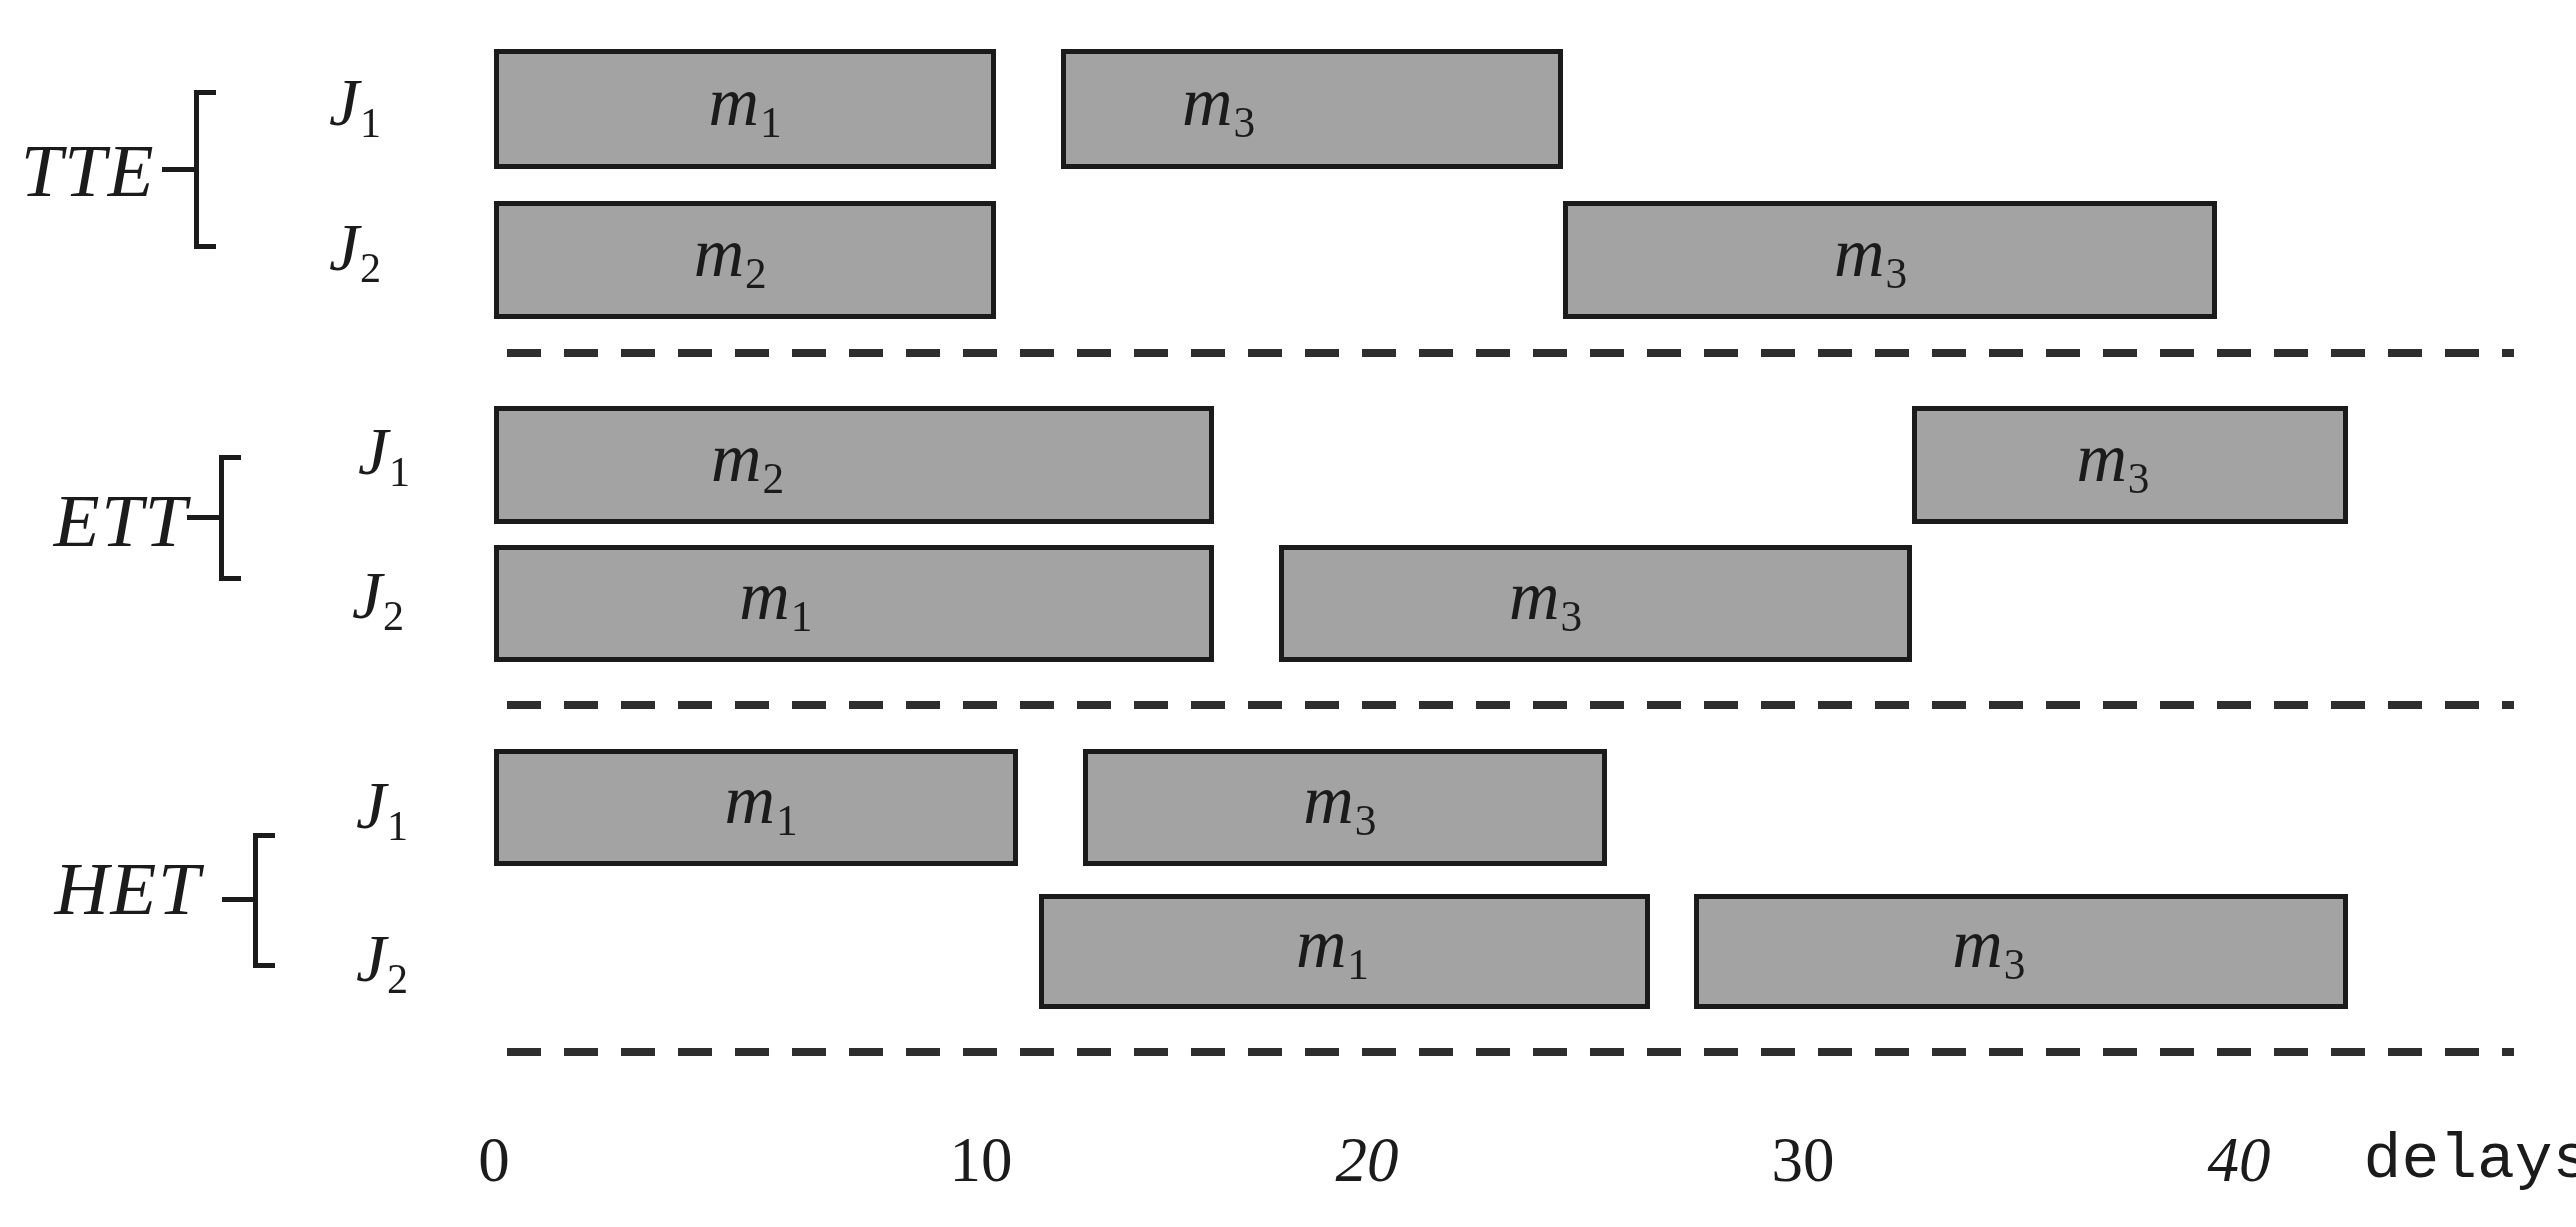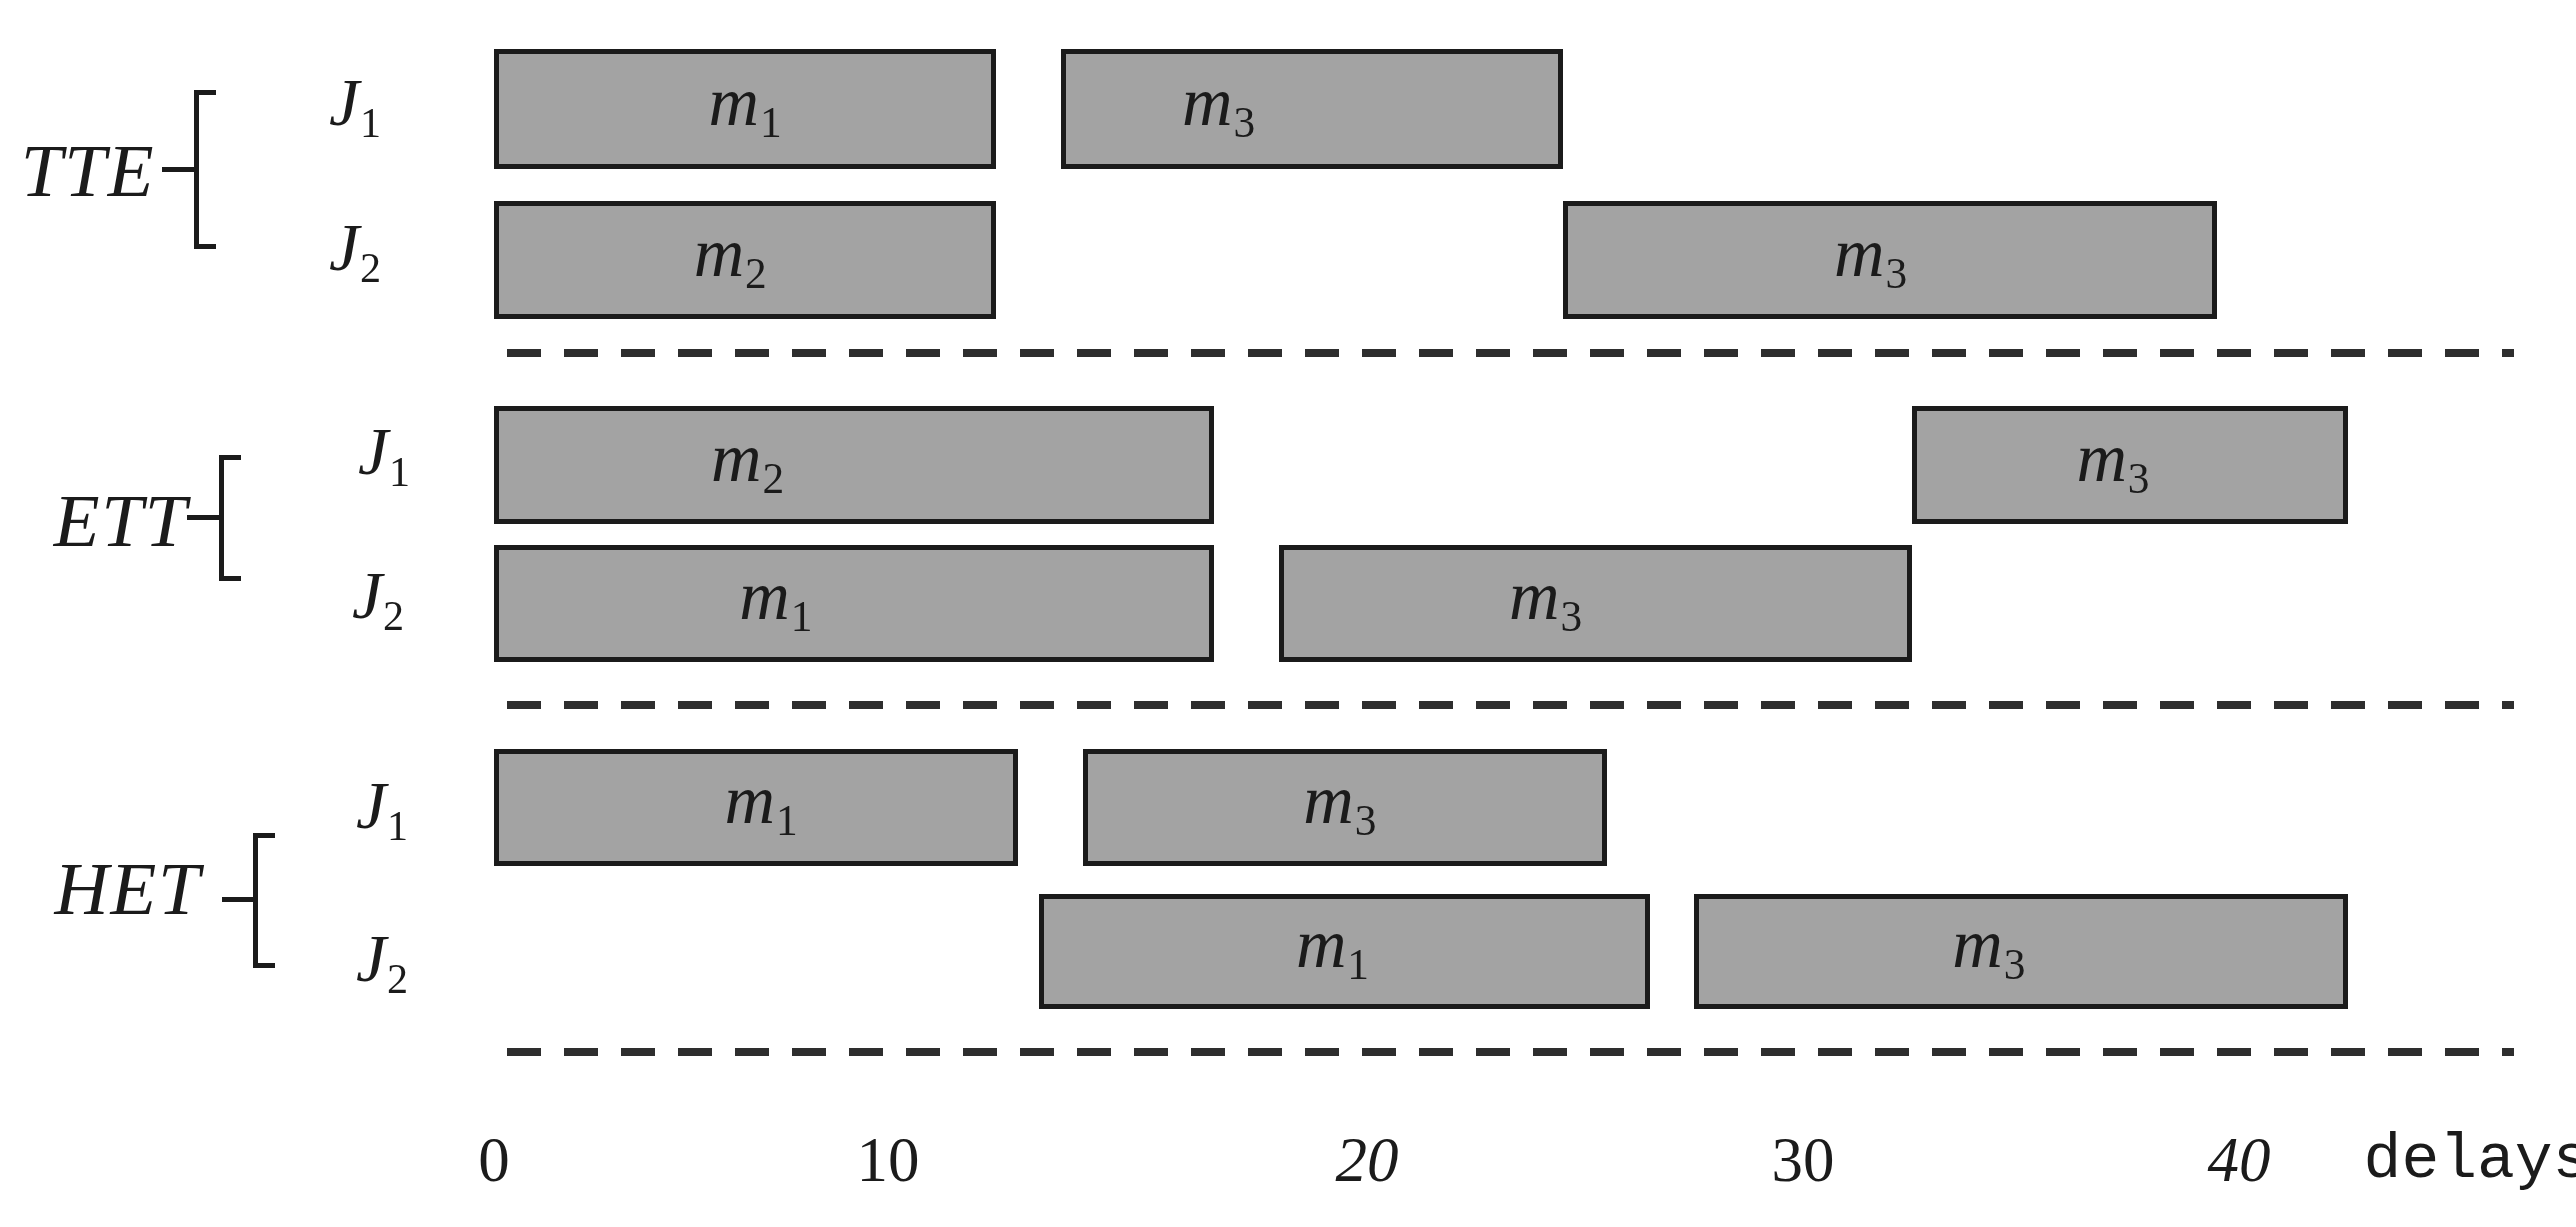--- a/index.html
+++ b/index.html
@@ -151,18 +151,18 @@
     </div>
     <div class="abs job-label" style="left: 382px; top: 961px;"><span>J</span><sub>2</sub></div>
     <div class="abs block" style="left: 1039px; top: 894px; width: 611px; height: 115px;">
       <span class="block-label" style="left: 48%;"><span>m</span><sub>1</sub></span>
     </div>
     <div class="abs block" style="left: 1694px; top: 894px; width: 654px; height: 115px;">
       <span class="block-label" style="left: 45%;"><span>m</span><sub>3</sub></span>
     </div>
     <div class="abs sep" style="left: 507px; top: 1048px; width: 2007px;"></div>
     <div class="abs axis-tick" style="left: 494px; top: 1160px;">0</div>
-    <div class="abs axis-tick" style="left: 888px; top: 1160px;">10</div>
+    <div class="abs axis-tick" style="left: 981px; top: 1160px;">10</div>
     <div class="abs axis-tick" style="left: 1367px; top: 1160px; font-style: italic;">20</div>
     <div class="abs axis-tick" style="left: 1803px; top: 1160px;">30</div>
     <div class="abs axis-tick" style="left: 2239px; top: 1160px; font-style: italic;">40</div>
   </div>
 
 
 </body></html>

